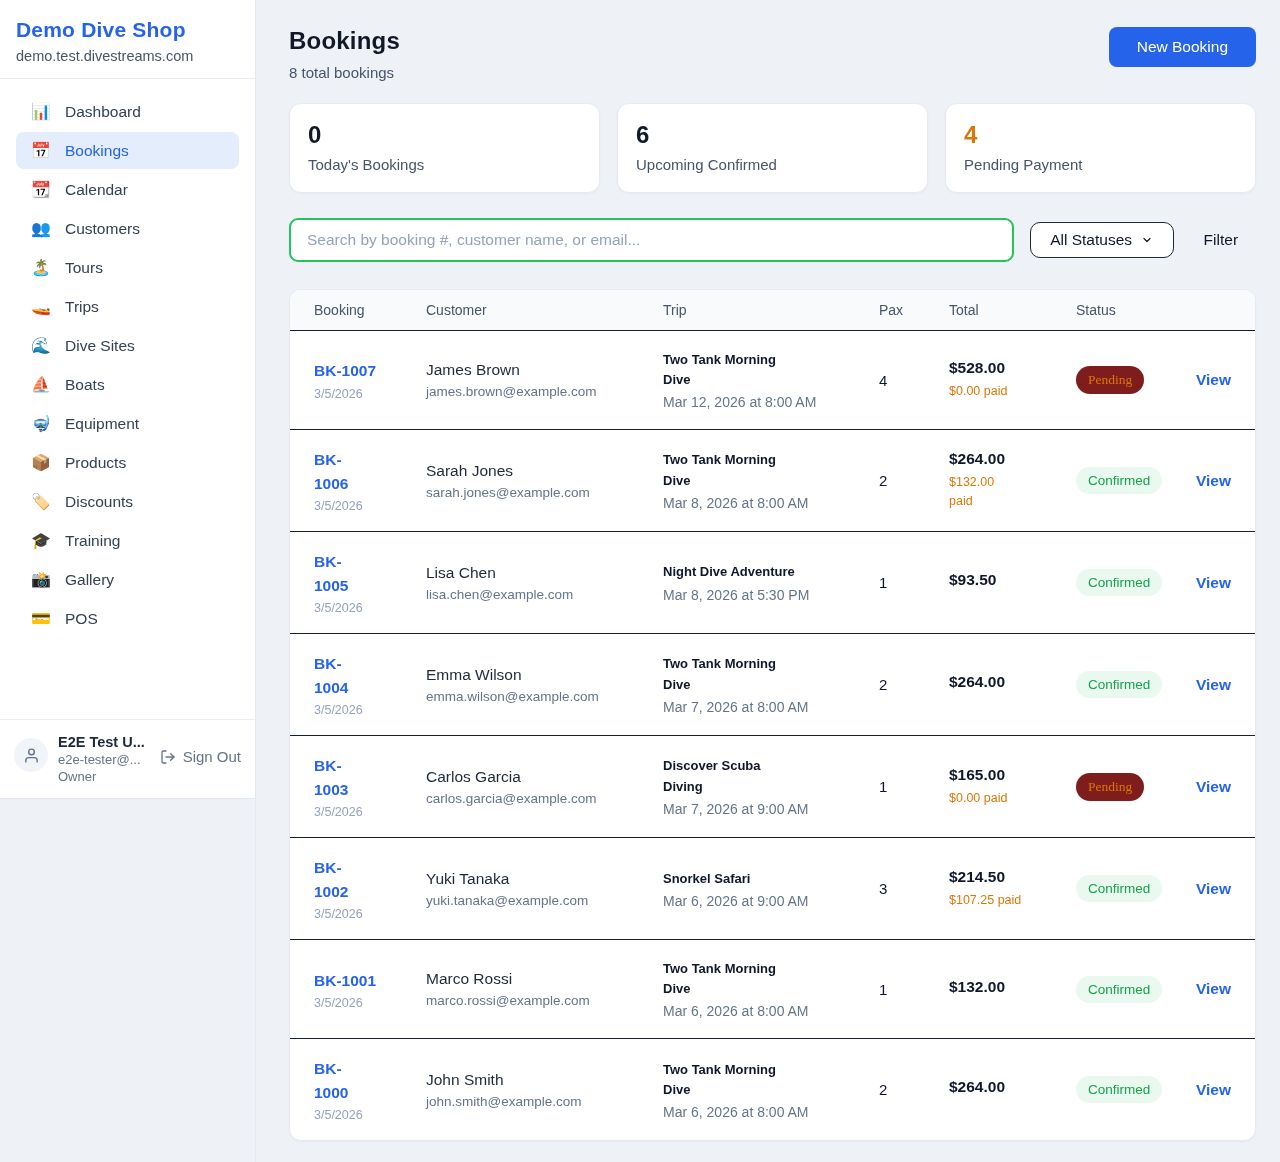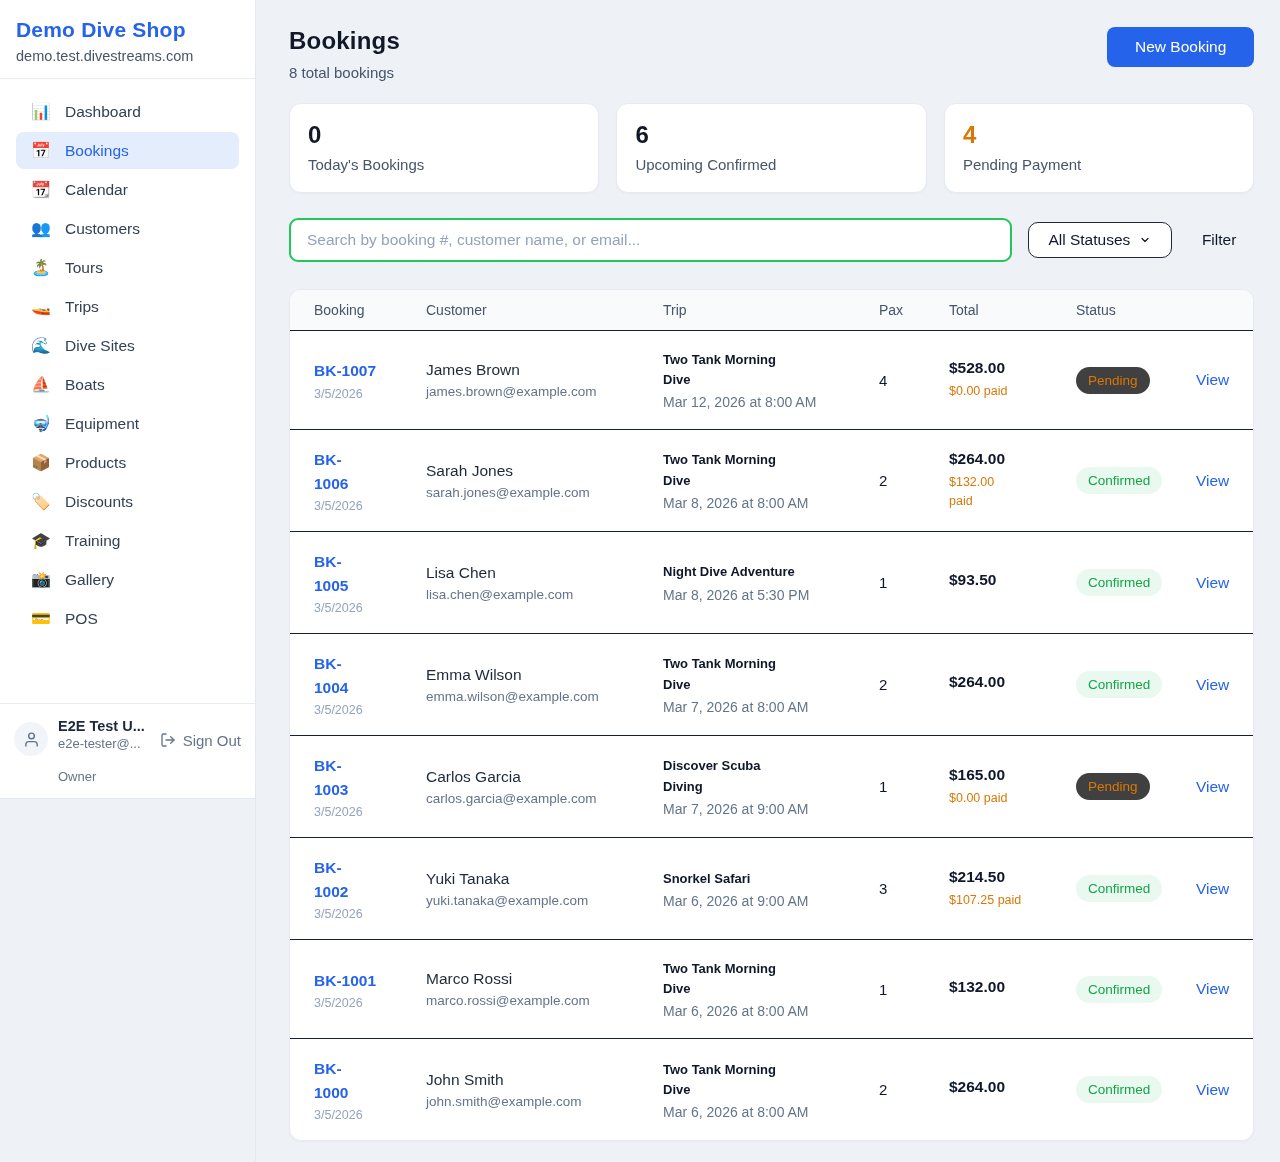--- a/index.html
+++ b/index.html
@@ -26,22 +26,22 @@
   .nav-item .ni-icon { width:22px; font-size:16px; text-align:center; flex:0 0 22px; }
   .nav-item.active { background:#e3edfc; color:#2563eb; font-weight:500; }
   .side-foot { border-top:1px solid #e9edf3; padding:14px 14px; display:flex; align-items:flex-start; gap:10px; }
   .avatar {
     width:34px; height:34px; border-radius:50%; background:#f1f5f9;
     display:flex; align-items:center; justify-content:center; color:#64748b; flex:0 0 34px; margin-top:4px;
   }
   .u-meta { flex:1; min-width:0; }
   .u-name { font-size:14.5px; font-weight:700; color:#1e293b; }
   .u-email { font-size:13px; color:#64748b; margin-top:2px; }
-  .u-role { font-size:13px; color:#64748b; margin-top:18px; }
-  .signout { display:flex; align-items:flex-start; gap:7px; color:#64748b; font-size:15px; margin-top:14px; cursor:pointer; white-space:nowrap; }
+  .u-role { font-size:13px; color:#64748b; margin-top:2px; }
+  .signout { display:flex; align-items:center; gap:7px; color:#64748b; font-size:15px; margin-top:14px; cursor:pointer; white-space:nowrap; }
   
   .main { flex:1; padding:27px 32px 0 33px; }
   .page-head { display:flex; justify-content:space-between; align-items:flex-start; }
   .page-title { font-size:24px; font-weight:700; color:#111827; letter-spacing:.2px; }
   .page-sub { font-size:15px; color:#475569; margin-top:9px; }
   .btn-primary {
     background:#2563eb; color:#fff; border:none; border-radius:8px;
     font-family:inherit; font-size:15.5px; font-weight:500;
     padding:11px 28px; cursor:pointer;
   }
@@ -80,23 +80,23 @@
   .c-email { color:#64748b; font-size:13.5px; margin-top:5px; }
   .trip-name { color:#0f172a; font-size:13px; font-weight:600; white-space:pre-line; line-height:1.55; }
   .trip-time { color:#64748b; font-size:14px; margin-top:4px; }
   .pax { font-size:15px; color:#0f172a; }
   .total { font-size:15.5px; font-weight:700; color:#0f172a; }
   .paid { font-size:12.5px; color:#d97706; margin-top:5px; white-space:pre-line; line-height:1.5; }
   .badge {
     display:inline-block; padding:6px 12px; border-radius:999px;
     font-size:13.5px; font-weight:500;
   }
-  .badge.pending { background:#404040; color:#d97706; }
+  .badge.pending { background:#7f1d1d; color:#d97706;font-family:Liberation Serif, serif; }
   .badge.confirmed { background:#e9f9f0; color:#16a34a; }
-  .view-link { color:#2563eb; font-size:15.5px; font-weight:400; cursor:pointer; }
+  .view-link { color:#2563eb; font-size:15.5px; font-weight:700; cursor:pointer; }
   svg { display:block; }
 </style>
 </head>
 <body>
 
 <div class="sidebar-col">
   <aside class="sidebar">
     <div class="side-head">
       <div class="shop-name">Demo Dive Shop</div>
       <div class="shop-domain">demo.test.divestreams.com</div>

